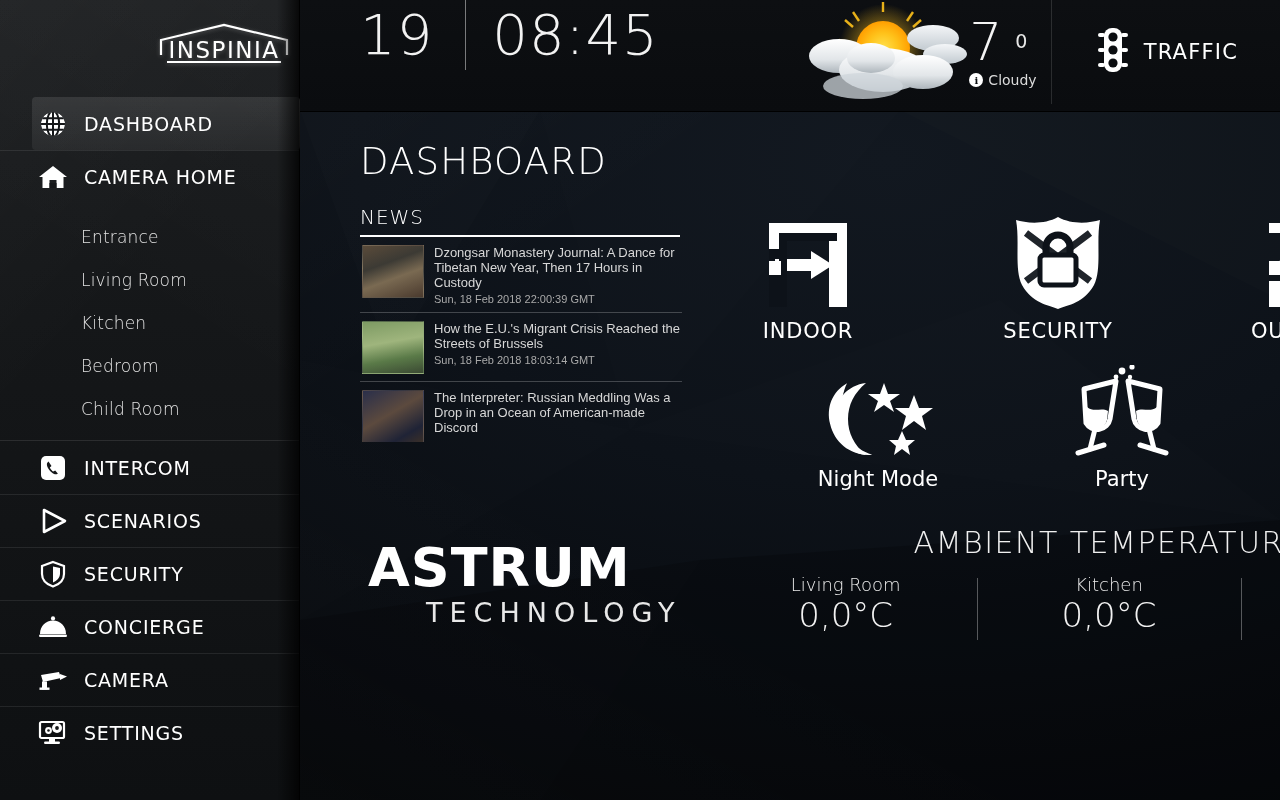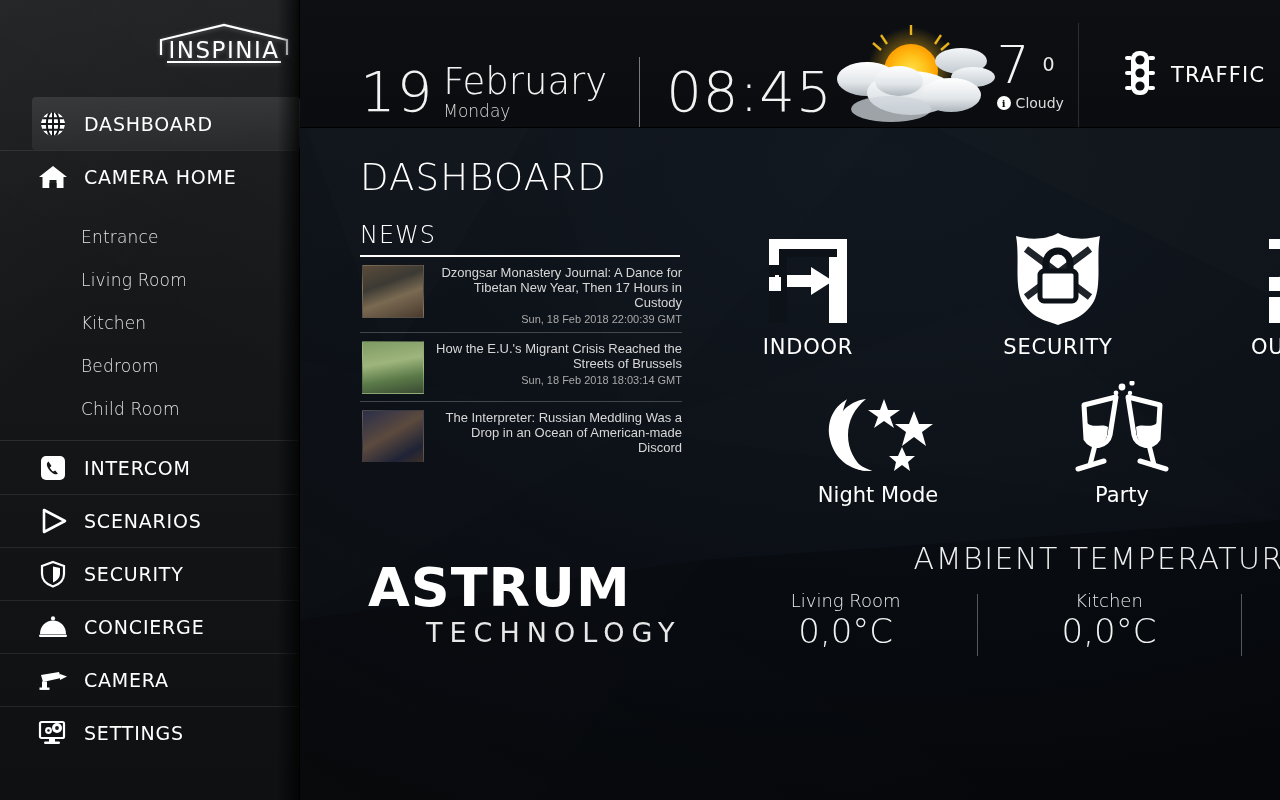--- a/index.html
+++ b/index.html
@@ -66,22 +66,22 @@
     background:
       linear-gradient(146deg, rgba(255,255,255,.020) 0%, rgba(255,255,255,0) 30%),
       linear-gradient(30deg, rgba(255,255,255,.016) 0%, rgba(255,255,255,0) 34%),
       radial-gradient(120% 90% at 60% 20%, #121820 0%, #0d1219 45%, #06080b 100%);
     overflow:hidden;
   }
   .facets{ position:absolute; inset:0; pointer-events:none; opacity:.55; }
 
   
   .topbar{
-    position:relative; height:128px;
-    display:flex; align-items:flex-end;
+    position:relative; height:112px;
+    display:flex; align-items:flex-start;
     background:linear-gradient(180deg,#0d0f12 0%, #0a0c0f 100%);
     border-bottom:1px solid #000;
     z-index:2;
   }
   .datetime{ display:flex; align-items:center; padding-left:60px; }
   .d-num{ font-size:56px; font-weight:300; letter-spacing:1px; line-height:1;
           font-family:"DejaVu Sans", sans-serif; color:#f2f2f2; }
   .d-right{ margin-left:10px; }
   .d-month{ font-size:37px; font-weight:300; line-height:1.05; color:#f2f2f2;
             font-family:"DejaVu Sans", sans-serif; }
@@ -115,25 +115,25 @@
     padding:28px 0 0 60px;
     font-family:"DejaVu Sans", sans-serif;
   }
 
   .content{ position:relative; z-index:1; display:flex; padding:22px 0 0 0; height:calc(800px - 104px - 82px); }
   .col-left{ width:380px; flex:0 0 380px; padding-left:60px; }
   .col-right{ flex:1 1 auto; padding-right:20px; }
 
   
   .news-head{
-    font-size:24px; font-weight:300; letter-spacing:1px; color:#fff;
+    font-size:20px; font-weight:300; letter-spacing:1px; color:#fff;
     padding-bottom:6px; border-bottom:2px solid #fff; width:320px;
     font-family:"DejaVu Sans", sans-serif;
   }
-  .news-list{ width:322px; height:205px; overflow:hidden; position:relative;text-align:right; }
+  .news-list{ width:322px; height:205px; overflow:hidden; position:relative; }
   .news-item{ display:flex; gap:10px; padding:8px 0 7px 2px;
               border-bottom:1px solid rgba(255,255,255,.22); cursor:pointer; }
   .news-item:last-child{ border-bottom:none; }
   .thumb{ width:62px; height:53px; flex:0 0 62px; border:1px solid rgba(255,255,255,.08);
           background-size:cover; background-position:center; }
   .th1{ background:linear-gradient(160deg,#5a4b3a 0%,#3c3a34 35%,#7a6a52 60%,#4a3a2e 100%); }
   .th2{ background:linear-gradient(170deg,#7d9a63 0%,#9fb57d 40%,#5a7a48 70%,#3b4a33 100%); }
   .th3{ background:linear-gradient(150deg,#2a2f4a 0%,#5c4a3e 45%,#1f2336 80%,#3a2f28 100%); }
   .news-body{ flex:1 1 auto; min-width:0; }
   .news-title{ font-size:13px; line-height:1.16; color:#d7d7d7; font-family:"Liberation Sans", sans-serif; }
@@ -314,24 +314,20 @@
       <polygon points="600,110 980,110 980,300" fill="#ffffff" opacity="0.017"></polygon>
       <polygon points="0,360 330,430 0,620" fill="#ffffff" opacity="0.011"></polygon>
       <polygon points="330,430 700,300 980,520" fill="#ffffff" opacity="0.010"></polygon>
       <polygon points="0,620 400,560 240,800 0,800" fill="#000000" opacity="0.30"></polygon>
       <polygon points="400,560 980,520 980,800 240,800" fill="#000000" opacity="0.38"></polygon>
     </svg>
 
     <header class="topbar">
       <div class="datetime">
         <span class="d-num">19</span>
-        <span class="d-right">
-          <span class="d-month">February</span><br>
-          <span class="d-day">Monday</span>
-        </span>
         <span class="vdiv"></span>
         <span class="clock">08:45</span>
       </div>
 
       <div class="weather">
         <div class="w-icon">
           <svg width="170" height="104" viewBox="0 0 170 104">
             <defs>
               <radialGradient id="sunG" cx="50%" cy="50%" r="50%">
                 <stop offset="0%" stop-color="#ffe14d"></stop>

